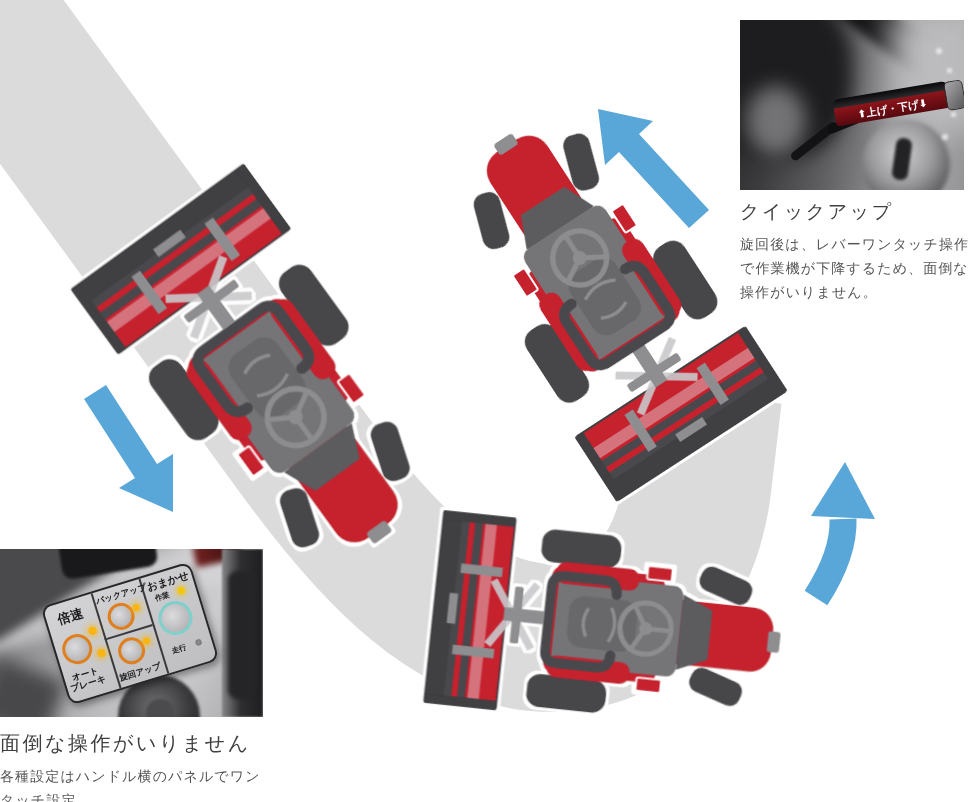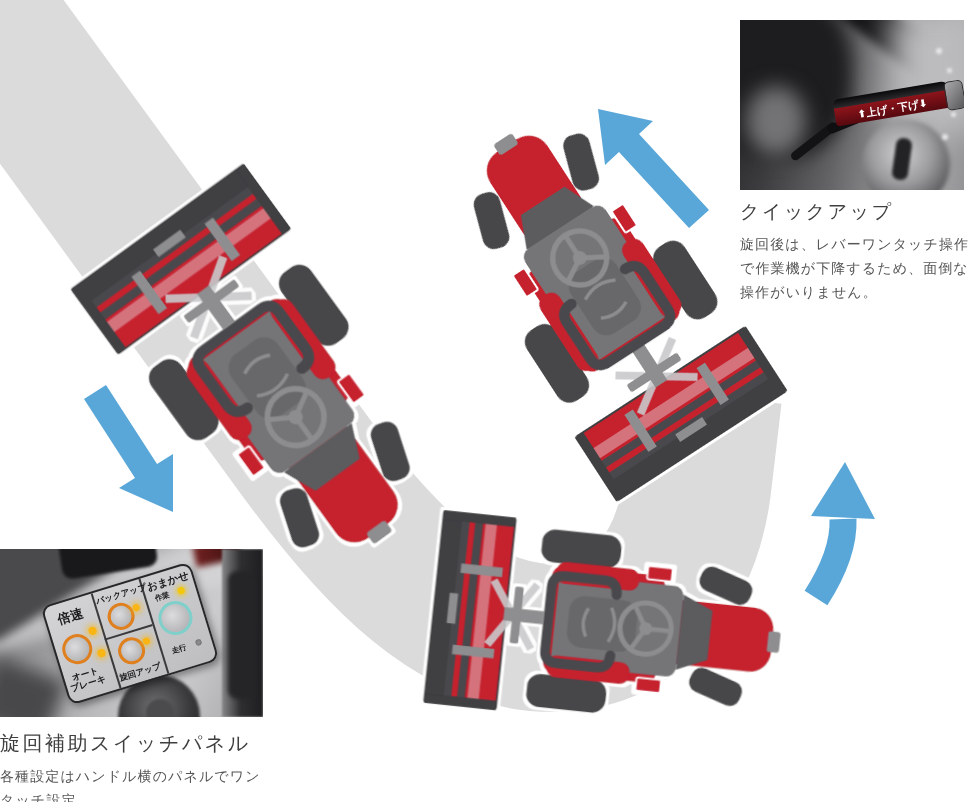--- a/index.html
+++ b/index.html
@@ -207,17 +207,17 @@
       <div class="plabel" style="left:106px;top:4px;font-size:10.5px;">おまかせ</div>
       <div class="plabel" style="left:110px;top:19px;font-size:7.5px;">作業</div>
       <div class="led led-y" style="left:134px;top:20px;width:7px;height:7px;"></div>
       <div class="pbtn" style="left:107px;top:31px;width:28px;height:28px;border:3.5px solid #7FD0CB;"></div>
       <div class="plabel" style="left:111px;top:74px;font-size:7.5px;">走行</div>
       <div class="led led-off" style="left:136px;top:75px;width:6px;height:6px;"></div>
     </div>
   </div>
 
   <div class="abs caption cap-panel">
-    <h3>旋回補助スイッチパネル</h3>
+    <h3>面倒な操作がいりません</h3>
     <p>各種設定はハンドル横のパネルでワンタッチ設定。</p>
   </div>
 
 </div>
 
 </body></html>

